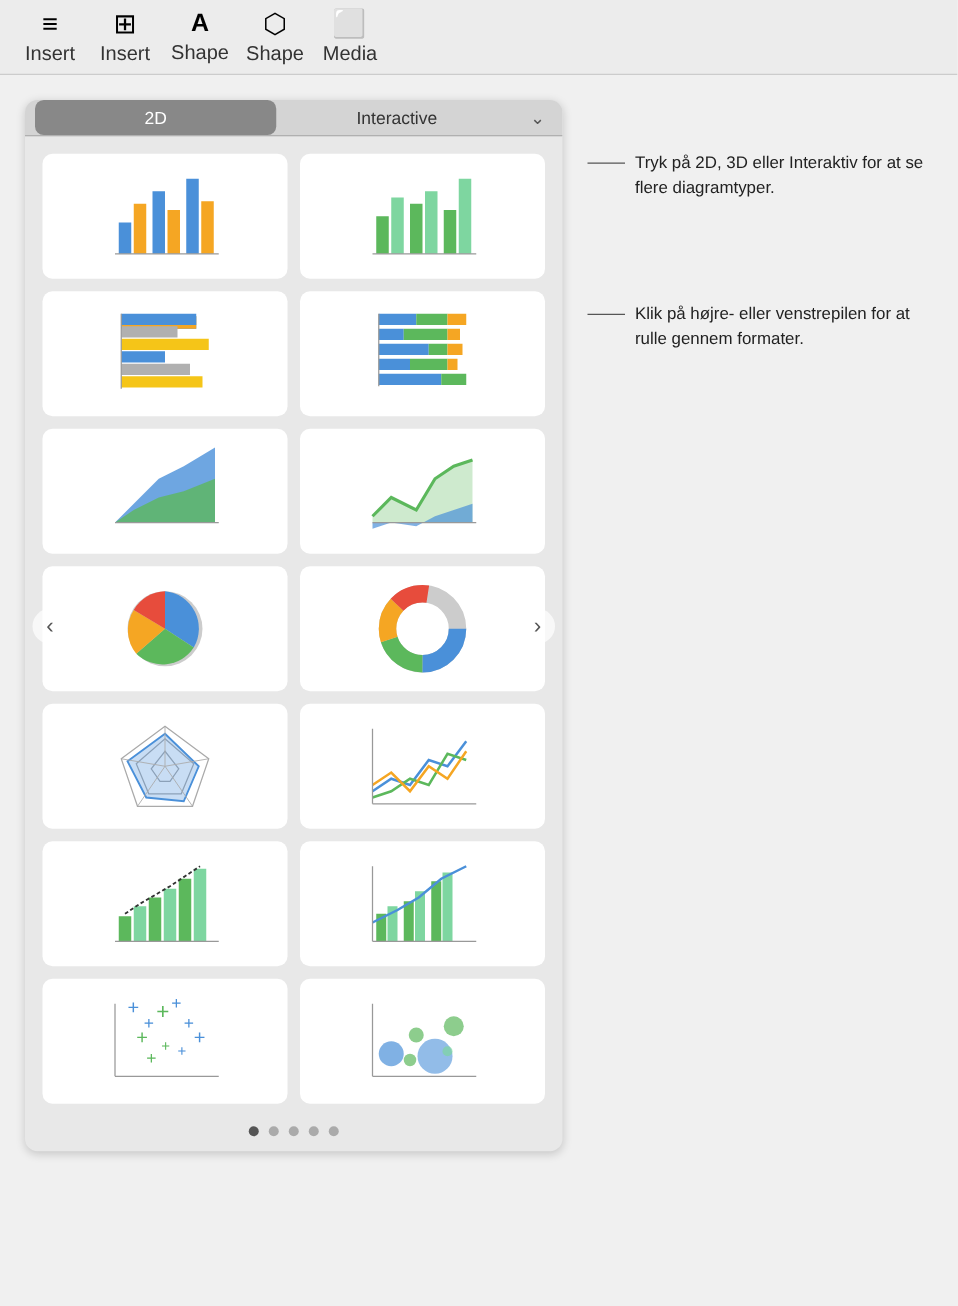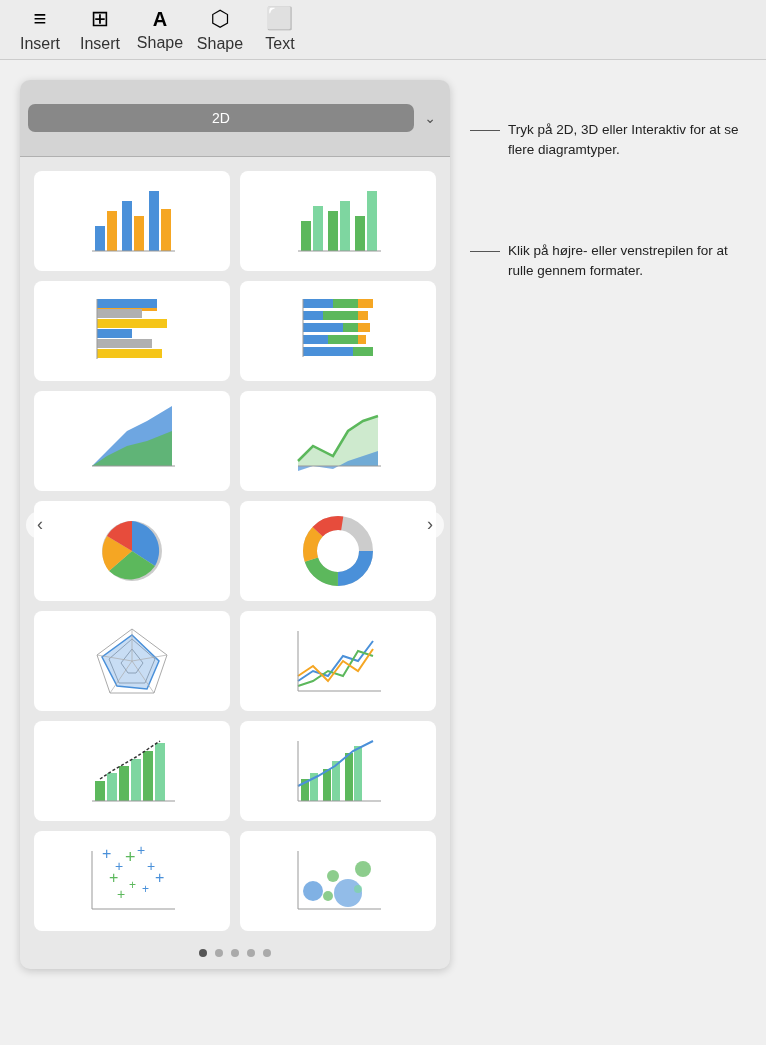--- a/index.html
+++ b/index.html
@@ -60,21 +60,21 @@
       overflow: hidden;
       flex-shrink: 0;
     }
 
     
     .tab-bar {
       display: flex;
       flex-direction: row;
       align-items: center;
       background: #d4d4d4;
-      padding: 24px 8px;
+      padding: 0 8px;
       gap: 0;
       border-bottom: 1px solid #b0b0b0;
     }
     .tab {
       flex: 1;
       text-align: center;
       padding: 6px 0;
       font-size: 14px;
       font-weight: 500;
       color: #333;
@@ -197,30 +197,31 @@
   <div class="toolbar-item">
     <span class="tb-icon" style="font-weight:bold;font-size:20px;">A</span>
     <span class="tb-label">Shape</span>
   </div>
   <div class="toolbar-item">
     <span class="tb-icon">⬡</span>
     <span class="tb-label">Shape</span>
   </div>
   <div class="toolbar-item">
     <span class="tb-icon">⬜</span>
-    <span class="tb-label">Text</span>
+    <span class="tb-label">Media</span>
   </div>
 </div>
 
 <div class="main-area">
 
   <div class="chart-panel">
 
     <div class="tab-bar">
       <div class="tab active">2D</div>
+      <div class="tab">Interactive</div>
       <div class="tab-expand-btn">⌄</div>
     </div>
 
     <div class="nav-arrow left">‹</div>
     <div class="nav-arrow right">›</div>
 
     <div class="chart-grid">
 
       <div class="chart-cell">
         <svg viewBox="0 0 90 80">

